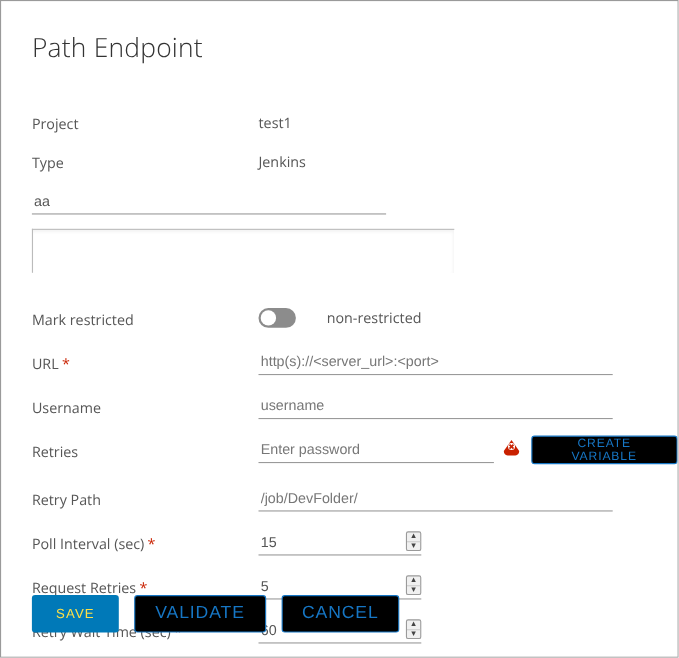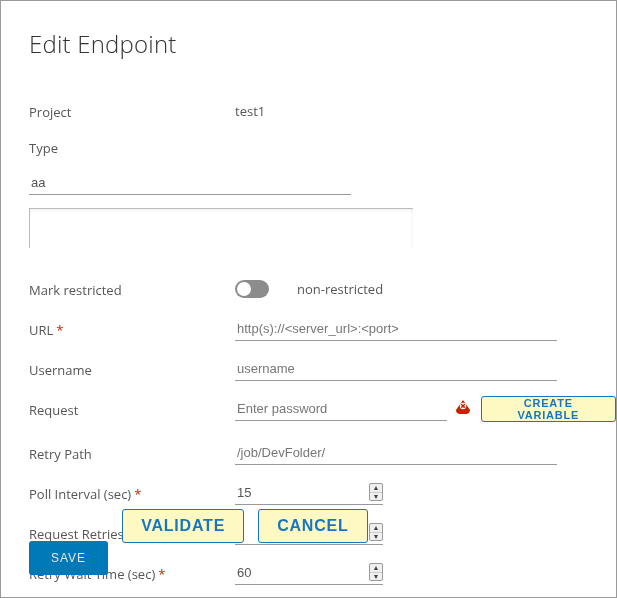--- a/index.html
+++ b/index.html
@@ -104,75 +104,77 @@
     color: #444;
     cursor: pointer;
   }
   .spin div { flex:1; display:flex; align-items:center; justify-content:center; }
   .spin div:first-child { border-bottom: 1px solid #ccc; }
   
   .warn-icon { margin-left: 8px; }
   .btn-outline {
     border: 1px solid #1676c4;
     color: #1676c4;
-    background: #fef9c3;
+    background: #000000;
     border-radius: 3px;
     height: 26px;
     padding: 0 12px;
     font-size: 11px;
     letter-spacing: 0.8px;
     cursor: pointer;
-    font-weight: 700;
+    font-weight: 400;
   }
   .btn-outline.big {
     height: 34px;
     padding: 0 18px;
     font-size: 16px;
   }
   .btn-primary {
     border: none;
     background: #0079b8;
-    color: #e5e5e5;
+    color: #fde047;
     border-radius: 3px;
     height: 34px;
     padding: 0 22px;
     font-size: 12px;
     letter-spacing: 1px;
     cursor: pointer;
     font-weight: 500;
-    margin-top: 32px;
   }
   .actions {
     position: absolute;
     left: 28px;
     bottom: 22px;
     display: flex;
     gap: 14px;
   }
   .gap6  { height: 6px; }
   .gap10 { height: 10px; }
   .gap14 { height: 14px; }
   .gap18 { height: 18px; }
 </style>
 </head>
 <body>
 
 <div class="frame">
-  <h1 class="title">Edit Endpoint</h1>
+  <h1 class="title">Path Endpoint</h1>
 
   <div class="row">
     <div class="lbl">Project</div>
     <div class="valcol">
         <span class="static">test1</span>
       </div>
   </div>
   <div class="gap6"></div>
 
   <div class="row">
     <div class="lbl">Type</div>
+    <div class="valcol">
+        <span class="static">Jenkins</span>
+      </div>
   </div>
   <div class="gap6"></div>
 
   <div class="row">
     <div class="valcol">
       <input class="u-input w322" value="aa" style="">
     </div>
   </div>
   <div class="gap10"></div>
 
@@ -204,21 +206,21 @@
 
   <div class="row">
     <div class="lbl">Username</div>
     <div class="valcol">
       <input class="u-input w322" placeholder="username" style="">
     </div>
   </div>
   <div class="gap10"></div>
 
   <div class="row">
-    <div class="lbl">Request</div>
+    <div class="lbl">Retries</div>
     <div style="display:flex; align-items:center;">
       <input class="u-input" style="width: 222px;" type="password" placeholder="Enter password">
       <span class="warn-icon">
         <svg width="16" height="16" viewBox="0 0 16 16">
           <path d="M8 1 L15 11 A4 4 0 0 1 11.5 15 L4.5 15 A4 4 0 0 1 1 11 Z" fill="#c92100"></path>
           <circle cx="8" cy="7" r="3.2" fill="#fff"></circle>
           <line x1="6.2" y1="5.2" x2="9.8" y2="8.8" stroke="#c92100" stroke-width="1.6"></line>
           <line x1="9.8" y1="5.2" x2="6.2" y2="8.8" stroke="#c92100" stroke-width="1.6"></line>
         </svg>
       </span>

